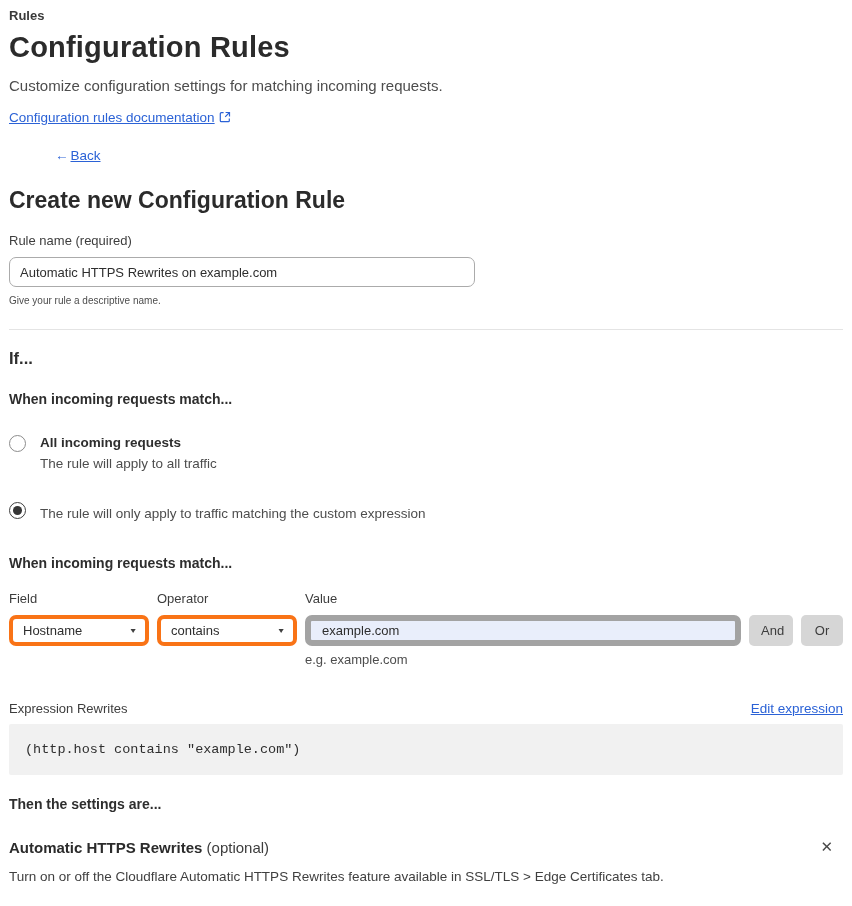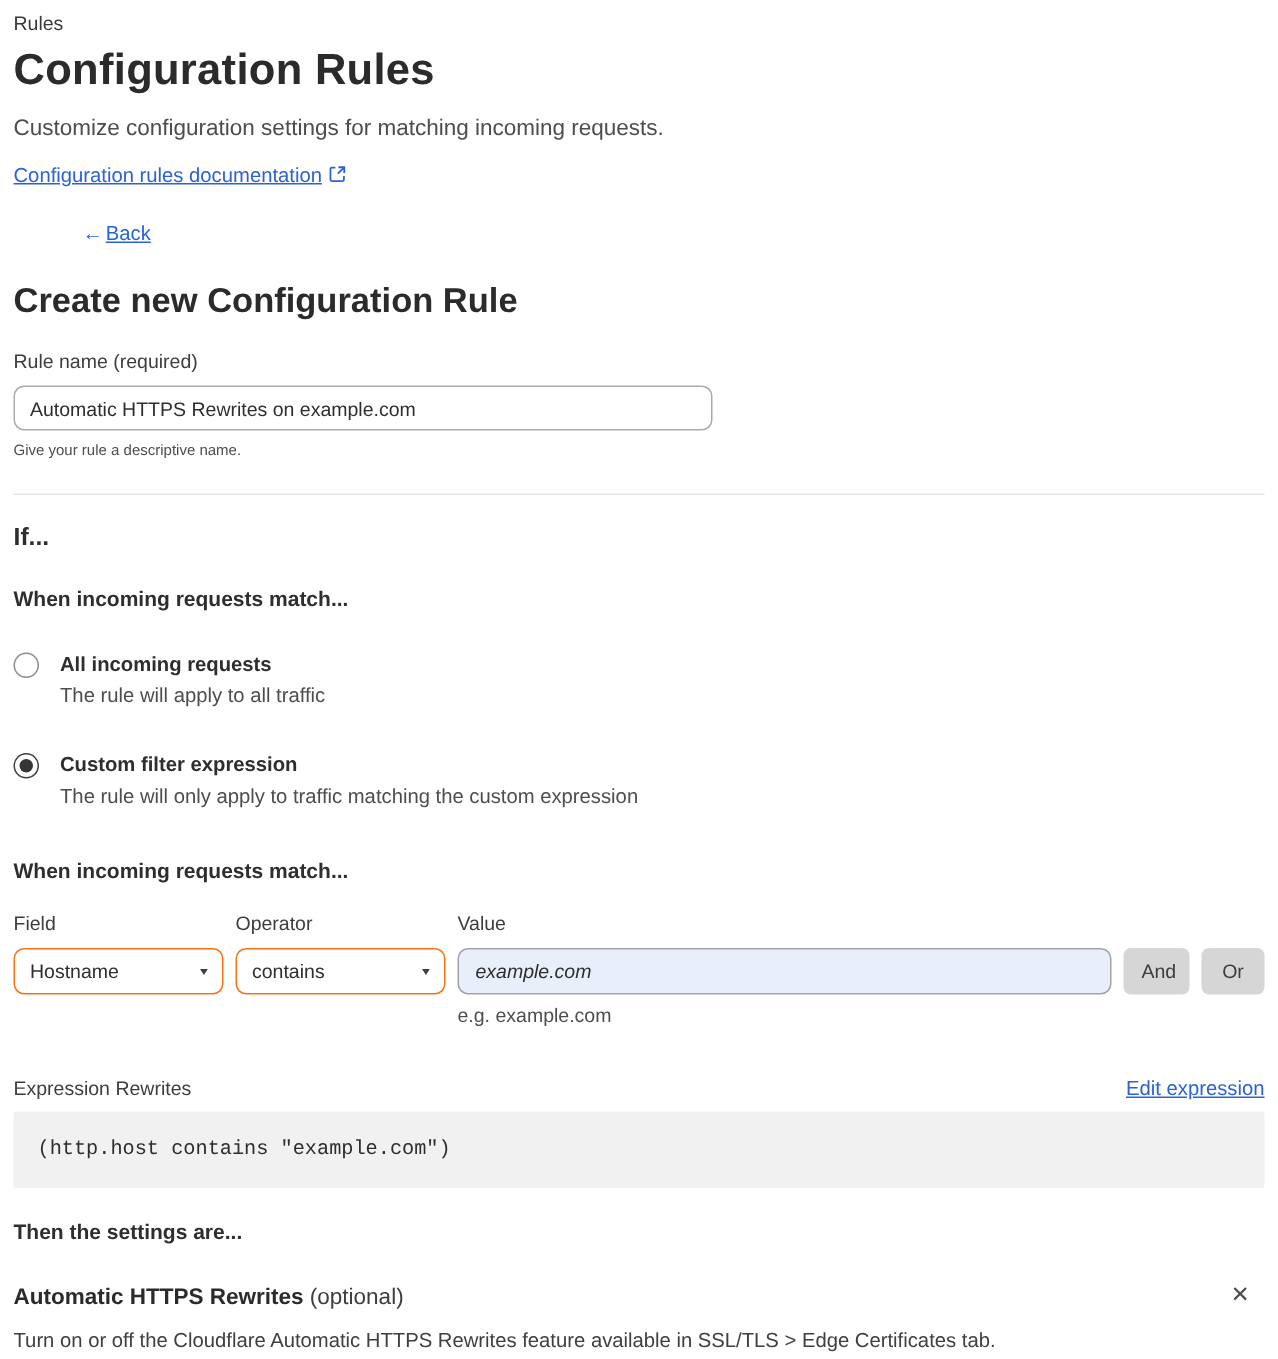--- a/index.html
+++ b/index.html
@@ -10,21 +10,21 @@
   html, body { background: #ffffff; }
   body {
     width: 852px; height: 906px;
     font-family: "Liberation Sans", sans-serif;
     color: #2e2e2e;
     overflow: hidden;
   }
   .container { padding: 8px 9px 0 9px; }
 
   
-  .breadcrumb { font-size: 13px; font-weight: normal; color: #3a3a3a; line-height: 16px; }
+  .breadcrumb { font-size: 13px; font-weight: bold; color: #3a3a3a; line-height: 16px; }
   h1.page-title { font-size: 29px; font-weight: bold; color: #2b2b2b; line-height: 36px; margin-top: 5px; letter-spacing: 0.2px; }
   .subtitle { font-size: 15px; color: #4d4d4d; margin-top: 11px; line-height: 20px; }
   .doc-link-row { margin-top: 12px; }
   a.link { color: var(--link-blue); text-decoration: underline; font-size: 13.5px; cursor: pointer; }
   .ext-icon { display: inline-block; vertical-align: -1px; margin-left: 4px; color: var(--link-blue); }
   .back-row { margin-top: 20px; font-size: 14px; }
   .back-arrow { color: var(--link-blue); text-decoration: none; margin-right: 2px; }
 
   
   h2.form-heading { font-size: 23px; font-weight: bold; color: #2b2b2b; margin-top: 26px; line-height: 22px; }
@@ -65,35 +65,34 @@
   .radio-desc { font-size: 13.5px; color: #4d4d4d; margin-top: 4px; line-height: 17px; }
 
   
   .cond-labels { display: flex; gap: 8px; margin-top: 19px; }
   .cond-labels .col-label { font-size: 13px; color: #3d3d3d; line-height: 16px; }
   .col-field-w { width: 140px; }
   .col-op-w { width: 140px; }
   .cond-row { display: flex; gap: 8px; margin-top: 8px; align-items: stretch; }
   .select-box {
     width: 140px; height: 31px;
-    border: 1px solid #f97316; border-radius: 7px;
+    border: 4px solid #f97316; border-radius: 7px;
     background: #fff; display: flex; align-items: center;
     padding: 0 10px; font-size: 13px; color: #2e2e2e;
     cursor: pointer;
   }
   .select-box .select-value { flex: 1; }
   .select-box .caret { font-size: 8px; color: #3f3f3f; transform: scaleX(1.3); }
   .value-input {
     flex: 1; height: 31px;
-    border: 1px solid #a3a3a3; border-radius: 7px;
+    border: 6px solid #a3a3a3; border-radius: 7px;
     background: #e9eefb; padding: 0 11px;
     font-size: 13px; color: #2e2e2e;
     font-family: "Liberation Sans", sans-serif;
     outline: none;
-    font-style: italic;
   }
   .andor-btn {
     height: 31px; border: none; border-radius: 5px;
     background: #d6d6d6; color: #3d3d3d;
     font-size: 13px; font-family: "Liberation Sans", sans-serif;
     cursor: pointer; padding: 0 12px;
   }
   .btn-and { width: 44px; }
   .btn-or { width: 42px; }
   .eg-helper { font-size: 13px; color: #4d4d4d; margin-top: 6px; margin-left: 296px; line-height: 16px; }
@@ -156,21 +155,20 @@
     <span class="radio"></span>
     <span class="radio-texts">
       <div class="radio-title">All incoming requests</div>
       <div class="radio-desc">The rule will apply to all traffic</div>
     </span>
   </div>
 
   <div class="radio-option">
     <span class="radio selected"></span>
     <span class="radio-texts">
-      <div class="radio-title">Custom filter expression</div>
       <div class="radio-desc">The rule will only apply to traffic matching the custom expression</div>
     </span>
   </div>
 
   <h4 class="match-heading" style="margin-top:32px;">When incoming requests match...</h4>
 
   <div class="cond-labels">
     <div class="col-label col-field-w">Field</div>
     <div class="col-label col-op-w">Operator</div>
     <div class="col-label">Value</div>

